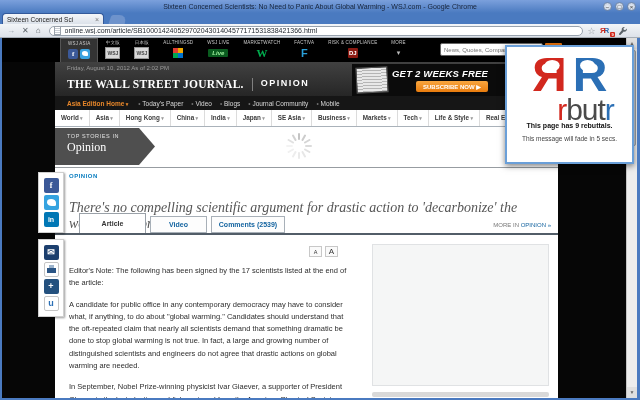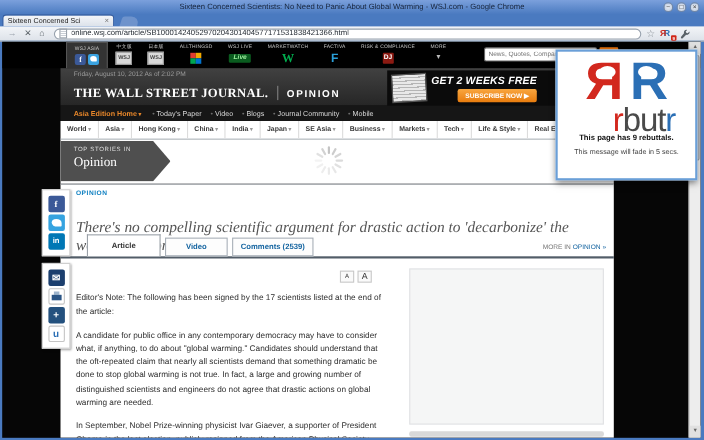--- a/index.html
+++ b/index.html
@@ -63,21 +63,21 @@
     font-size:6px;font-weight:bold;text-align:center;line-height:10px;}
   .chev{color:#bbb;font-size:7px;line-height:10px;}
   .psearch{position:absolute;left:438px;top:5px;width:103px;height:13px;background:#fff;
     border:1px solid #666;border-radius:2px;font-size:6px;color:#8a8a8a;box-sizing:border-box;
     padding:0 3px;font-family:"Liberation Sans",sans-serif;}
   .psearchbtn{position:absolute;left:543px;top:5px;width:17px;height:13px;background:#e8720c;border-radius:1px;}
   
   .masthead{position:absolute;top:24px;left:53px;width:503px;height:34px;
     background:linear-gradient(#414141,#262626);}
   .dateline{position:absolute;top:3px;left:12px;font-size:6px;color:#9b9b9b;}
-  .mastrow{position:absolute;bottom:5px;left:12px;display:flex;align-items:center;}
+  .mastrow{position:absolute;bottom:5px;left:12px;display:flex;}
   .wsjlogo{font-family:"Liberation Serif",serif;font-weight:bold;font-size:11.5px;color:#fff;letter-spacing:.3px;}
   .mastdiv{width:1px;height:13px;background:#808080;margin:0 8px;}
   .mastsec{font-size:9px;font-weight:bold;color:#fff;letter-spacing:1.5px;}
   .mastad{position:absolute;right:0;top:2px;width:206px;height:46px;background:#0b0b0b;}
   .adthumb{position:absolute;left:4px;top:3px;width:30px;height:24px;background:
     repeating-linear-gradient(#e8e8e8 0 2px,#b5b5b5 2px 3px);border:1px solid #555;transform:rotate(-3deg);}
   .adhead{position:absolute;left:40px;top:4px;font-size:9.5px;font-weight:bold;color:#fff;
     font-style:italic;letter-spacing:.2px;white-space:nowrap;}
   .adcta{position:absolute;left:64px;top:17px;background:linear-gradient(#f9a63f,#e87c0e);
     border-radius:2px;font-size:6px;font-weight:bold;color:#fff;padding:2px 7px;white-space:nowrap;}

